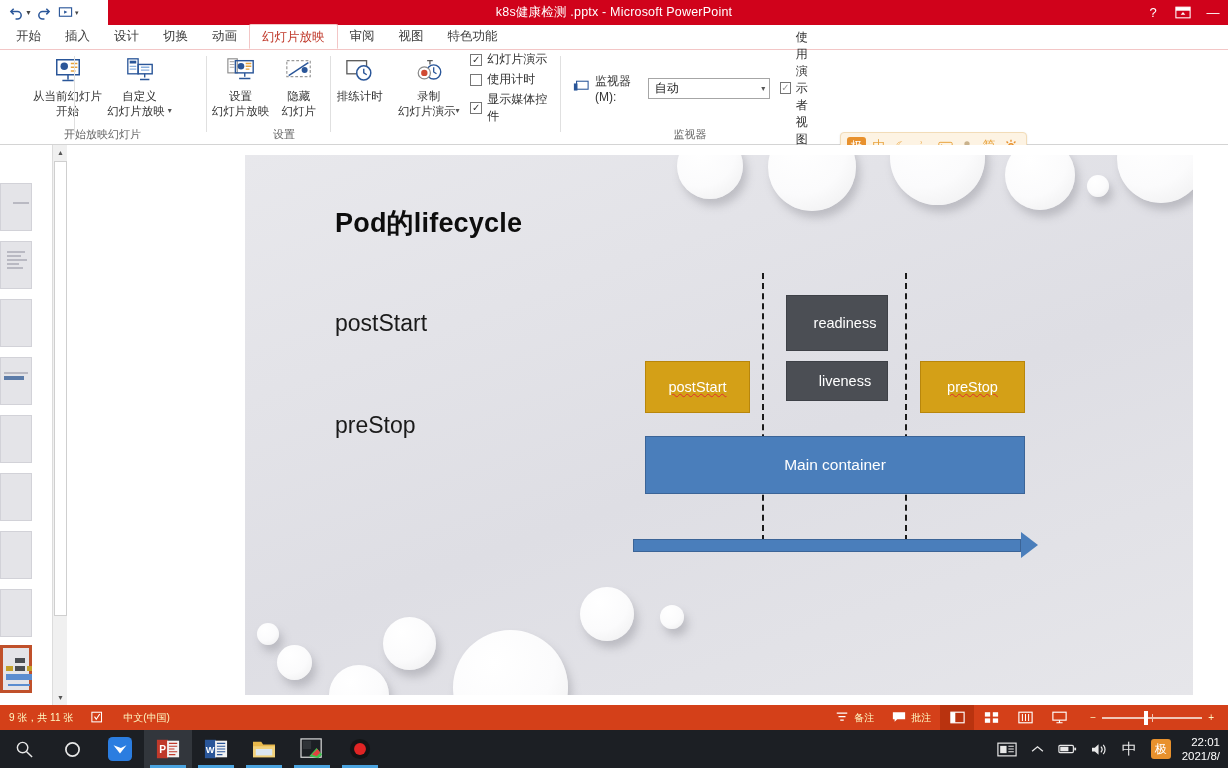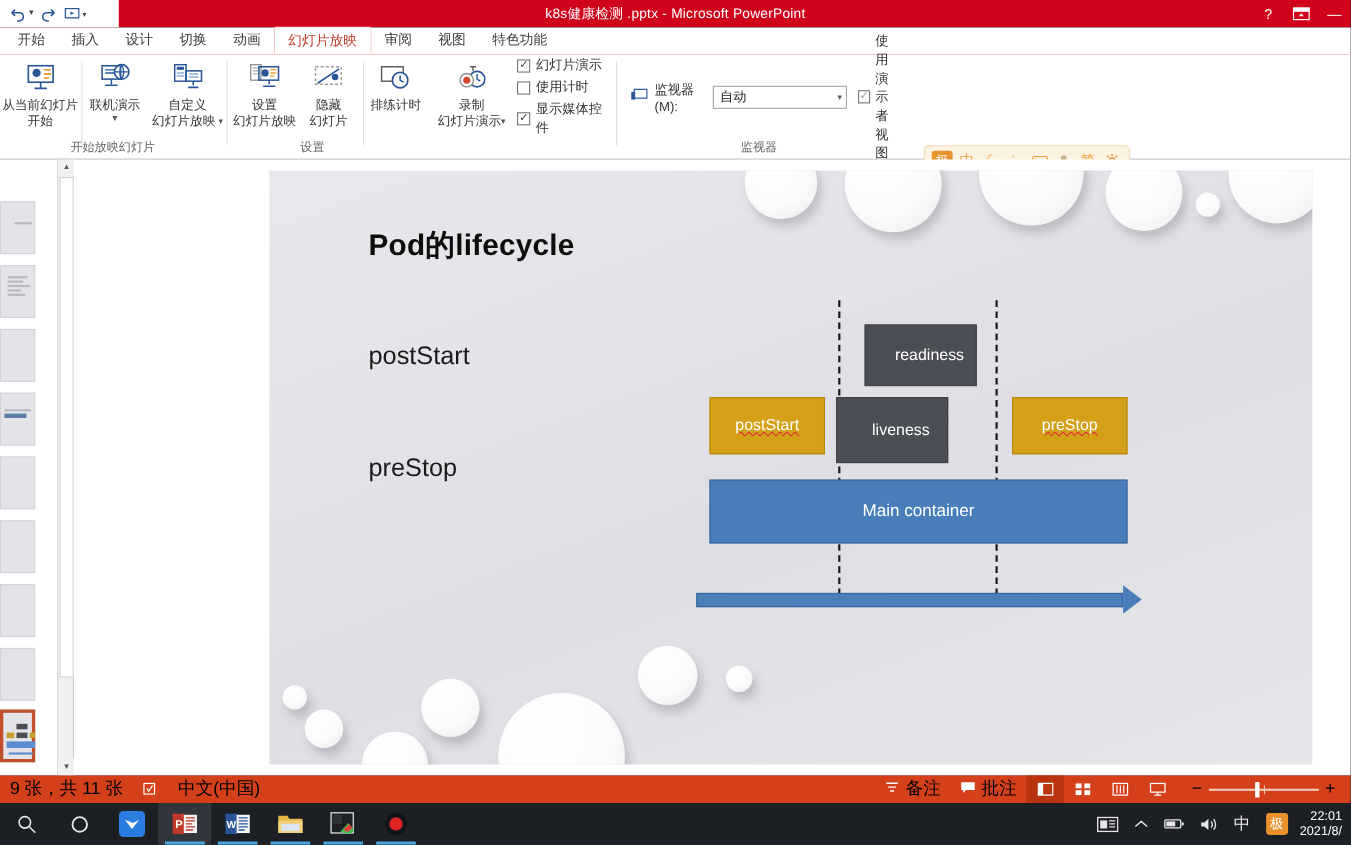--- a/index.html
+++ b/index.html
@@ -186,21 +186,21 @@
   }
   .arrow-head {
     position: absolute; width: 0; height: 0;
     border-top: 13px solid transparent; border-bottom: 13px solid transparent;
     border-left: 17px solid #4a7ebb;
   }
 
   
   .statusbar {
     position: absolute; left: 0; top: 705px; width: 1228px; height: 25px;
-    background: #d44019; color: #000000; font-size: 16px;
+    background: #d44019; color: #fef9c3; font-size: 10px;
     display: flex; align-items: center;
   }
   .sb-item { display: flex; align-items: center; gap: 5px; padding: 0 9px; height: 25px; }
   .sb-view { width: 34px; display: flex; align-items: center; justify-content: center; height: 25px; }
   .sb-view.active { background: #b9330f; }
   .zoomslider { display: flex; align-items: center; gap: 0; padding: 0 8px; }
   .zs-track { width: 100px; height: 2px; background: #f0c6b6; position: relative; }
   .zs-tick { position: absolute; top: -3px; width: 1px; height: 8px; background: #f0c6b6; }
   .zs-handle { position: absolute; top: -6px; width: 4px; height: 14px; background: #ffffff; }
 
@@ -292,33 +292,20 @@
               <rect x="4" y="4" width="24" height="16" fill="none" stroke="#2a5699" stroke-width="1.6"></rect>
               <path d="M16 20 v5 M10 26 h12" stroke="#2a5699" stroke-width="1.6" fill="none"></path>
               <circle cx="12" cy="11" r="4" fill="#2a5699"></circle>
               <path d="M19 8 h7 M19 12 h7 M19 16 h5" stroke="#e8a33d" stroke-width="1.8"></path>
             </svg>
           </div>
           <div class="lbl">从当前幻灯片</div>
           <div class="lbl">开始</div>
         </div>
         <div class="rsep" style="left:74px;"></div>
-        <div class="rbtn" style="width:62px;">
-          <div class="ico">
-            <svg width="30" height="30" viewBox="0 0 32 32">
-              <rect x="3" y="4" width="18" height="13" fill="none" stroke="#2a5699" stroke-width="1.5"></rect>
-              <path d="M12 17 v5 M6 23 h12" stroke="#2a5699" stroke-width="1.5" fill="none"></path>
-              <path d="M6 8 h9 M6 11 h9" stroke="#2a5699" stroke-width="1.4"></path>
-              <circle cx="22" cy="10" r="7" fill="none" stroke="#2a5699" stroke-width="1.6"></circle>
-              <path d="M15 10 h14 M22 3 q4 7 0 14 q-4 -7 0 -14" fill="none" stroke="#2a5699" stroke-width="1.2"></path>
-            </svg>
-          </div>
-          <div class="lbl">联机演示</div>
-          <div class="caret-sm">▼</div>
-        </div>
         <div class="rbtn" style="width:70px;">
           <div class="ico">
             <svg width="30" height="30" viewBox="0 0 32 32">
               <rect x="3" y="3" width="11" height="16" fill="none" stroke="#2a5699" stroke-width="1.4"></rect>
               <rect x="5" y="5" width="7" height="3" fill="#2a5699"></rect>
               <path d="M5 11 h7 M5 14 h7" stroke="#8ab0df" stroke-width="1.4"></path>
               <rect x="14" y="9" width="15" height="10" fill="none" stroke="#2a5699" stroke-width="1.5"></rect>
               <path d="M17 12 h9 M17 15 h9" stroke="#8ab0df" stroke-width="1.4"></path>
               <path d="M21 19 v4 M16 25 h10" stroke="#2a5699" stroke-width="1.5" fill="none"></path>
             </svg>
@@ -530,21 +517,21 @@
 
       <div class="vdash" style="left:517px;top:118px;height:268px;"></div>
       <div class="vdash" style="left:660px;top:118px;height:268px;"></div>
 
       <div class="dbox dark" style="left:541px;top:140px;width:102px;height:56px;">
         <span>readiness</span>
       </div>
       <div class="dbox gold" style="left:400px;top:206px;width:105px;height:52px;">
         <span class="spell">postStart</span>
       </div>
-      <div class="dbox dark" style="left:515px;top:206px;width:102px;height:60px;">
+      <div class="dbox dark" style="left:541px;top:206px;width:102px;height:40px;">
         <span>liveness</span>
       </div>
       <div class="dbox gold" style="left:675px;top:206px;width:105px;height:52px;">
         <span class="spell">preStop</span>
       </div>
       <div class="dbox blue" style="left:400px;top:281px;width:380px;height:58px;">
         <span>Main container</span>
       </div>
 
       <div class="arrow-bar" style="left:388px;top:384px;width:388px;"></div>

